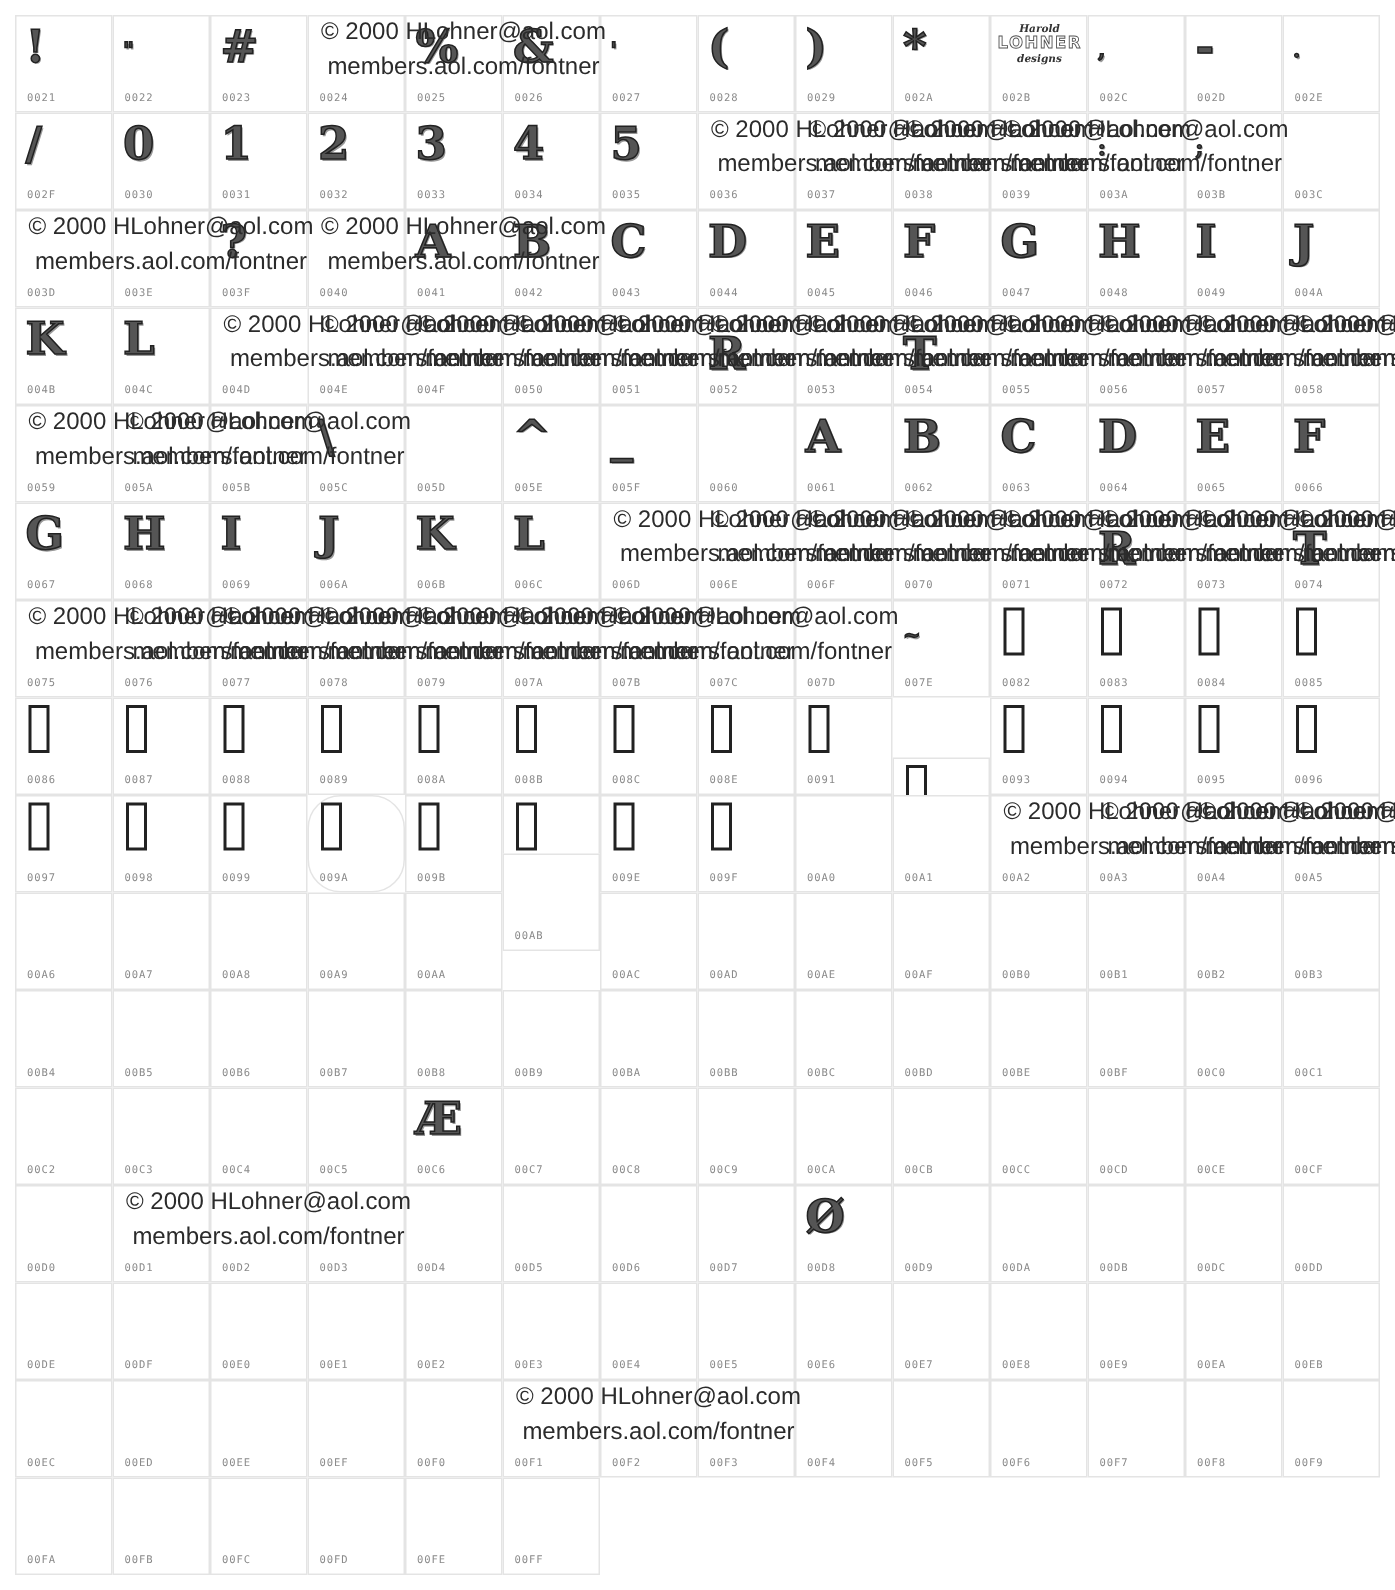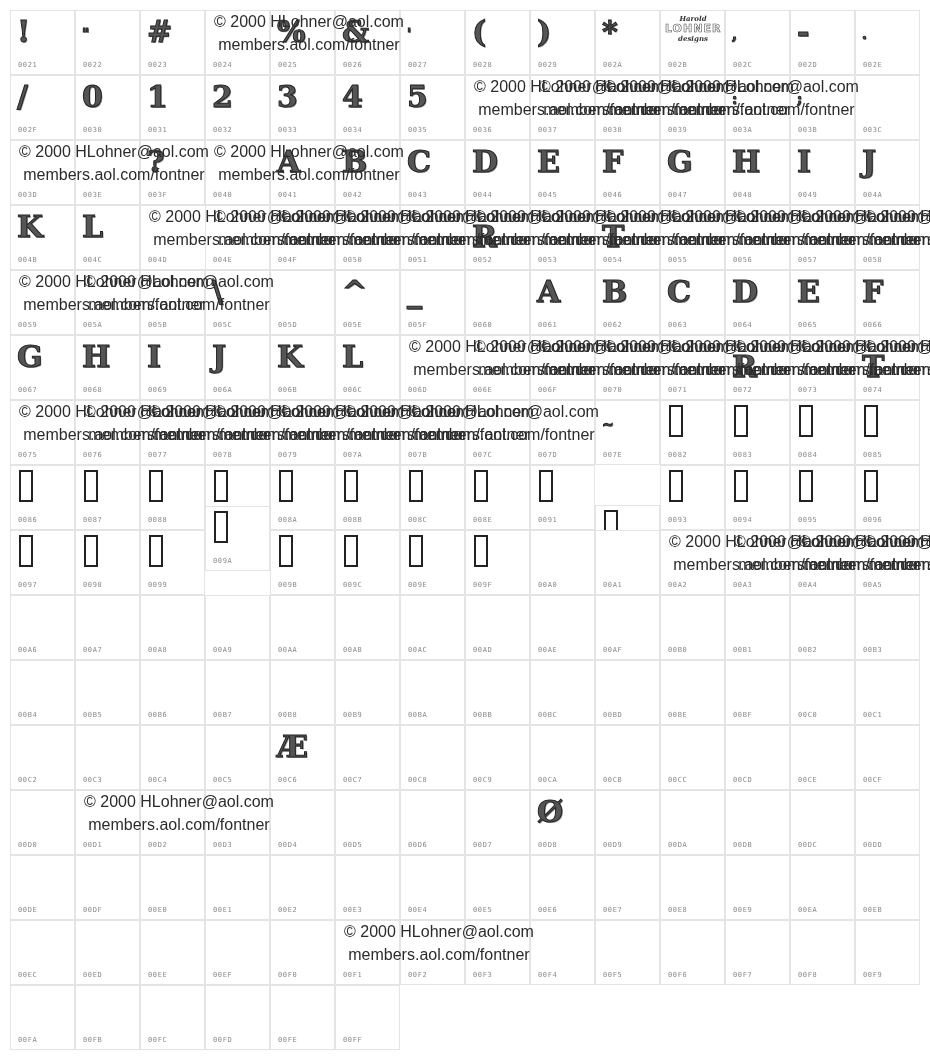--- a/index.html
+++ b/index.html
@@ -452,21 +452,21 @@
       <span class="code">0097</span>
     </div>
     <div class="cell" style="left: 65px; top: 520px;">
       <span class="glyph tofu"></span>
       <span class="code">0098</span>
     </div>
     <div class="cell" style="left: 130px; top: 520px;">
       <span class="glyph tofu"></span>
       <span class="code">0099</span>
     </div>
-    <div class="cell" style="left: 195px; top: 496px;">
+    <div class="cell" style="left: 195px; top: 520px; border-radius: 22px;">
       <span class="glyph tofu"></span>
       <span class="code">009A</span>
     </div>
     <div class="cell" style="left: 260px; top: 520px;">
       <span class="glyph tofu"></span>
       <span class="code">009B</span>
     </div>
     <div class="cell" style="left: 325px; top: 520px;">
       <span class="glyph tofu"></span>
       <span class="code">009C</span>
@@ -505,21 +505,21 @@
     </div>
     <div class="cell" style="left: 130px; top: 585px;">
       <span class="code">00A8</span>
     </div>
     <div class="cell" style="left: 195px; top: 585px;">
       <span class="code">00A9</span>
     </div>
     <div class="cell" style="left: 260px; top: 585px;">
       <span class="code">00AA</span>
     </div>
-    <div class="cell" style="left: 325px; top: 585px;">
+    <div class="cell" style="left: 325px; top: 559px;">
       <span class="code">00AB</span>
     </div>
     <div class="cell" style="left: 390px; top: 585px;">
       <span class="code">00AC</span>
     </div>
     <div class="cell" style="left: 455px; top: 585px;">
       <span class="code">00AD</span>
     </div>
     <div class="cell" style="left: 520px; top: 585px;">
       <span class="code">00AE</span>

